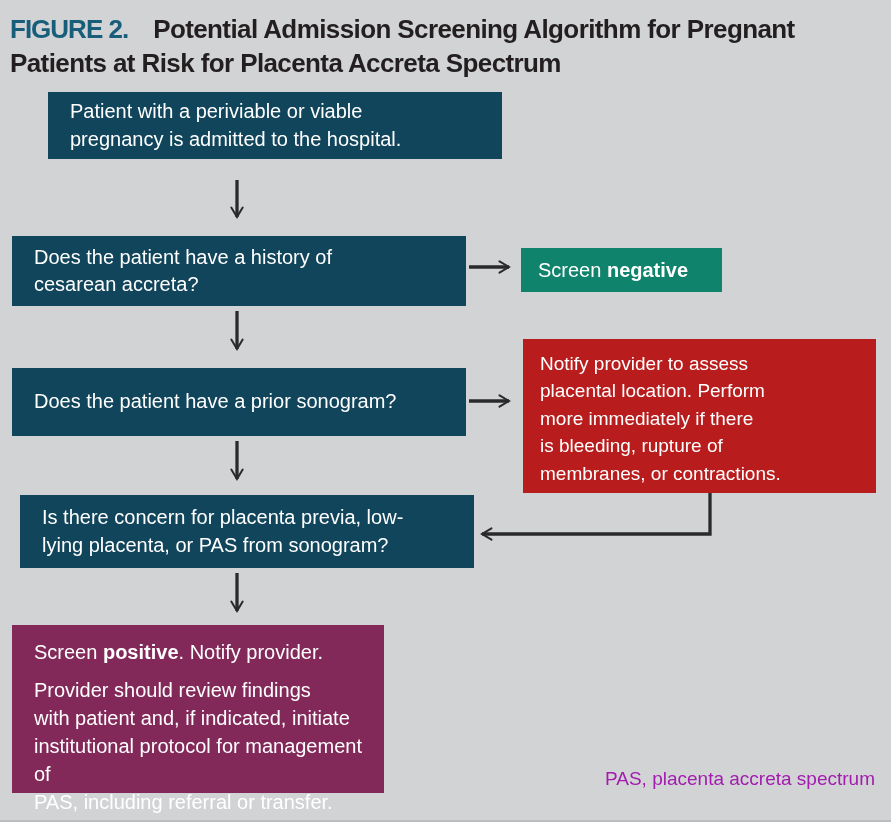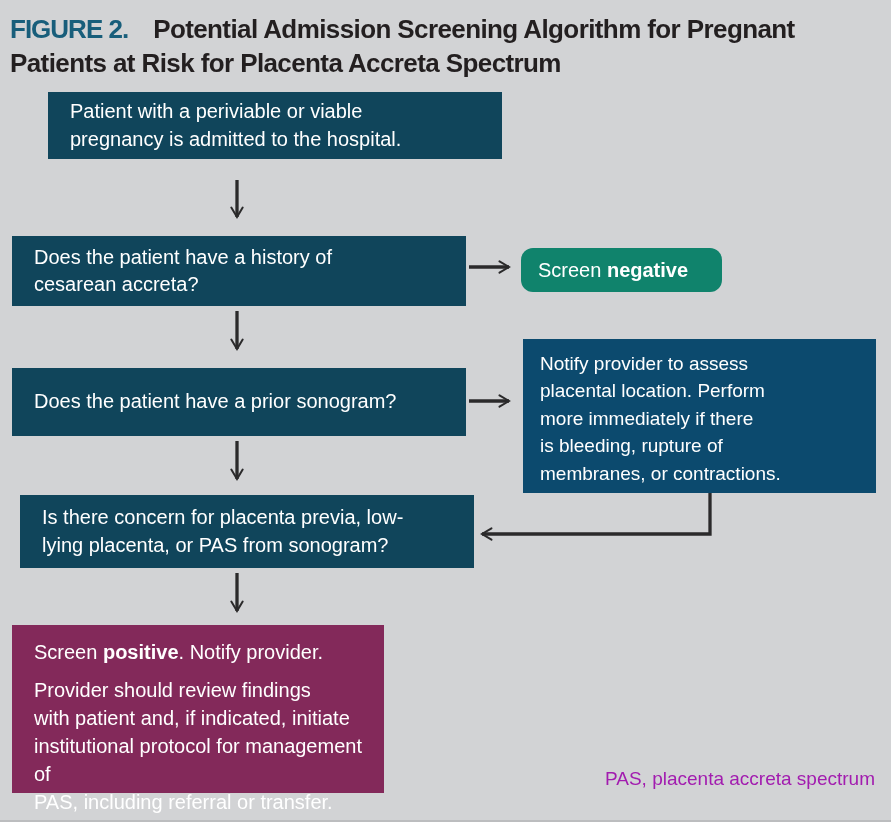--- a/index.html
+++ b/index.html
@@ -32,37 +32,36 @@
     margin-right: 25px;
     letter-spacing: -1px;
   }
   .box {
     position: absolute;
     color: #ffffff;
     box-sizing: border-box;
   }
   .teal { background: #10455b; }
   .green { background: #10836c; }
-  .red { background: #0c4a6e; }
+  .red { background: #b91c1c; }
   .maroon { background: #83295a; }
   .q-box {
     display: flex;
     align-items: center;
     padding-left: 22px;
     padding-right: 8px;
     font-size: 20px;
     line-height: 27.5px;
   }
   .pre { white-space: pre-line; }
   .screen-negative {
     display: flex;
     align-items: center;
     padding-left: 17px;
     font-size: 20px;
-    border-radius: 12px;
   }
   .notify-box {
     padding: 11px 10px 11px 17px;
     font-size: 19px;
     line-height: 27.4px;
   }
   .positive-box {
     padding: 13px 20px 0 22px;
     font-size: 20px;
     line-height: 28px;

